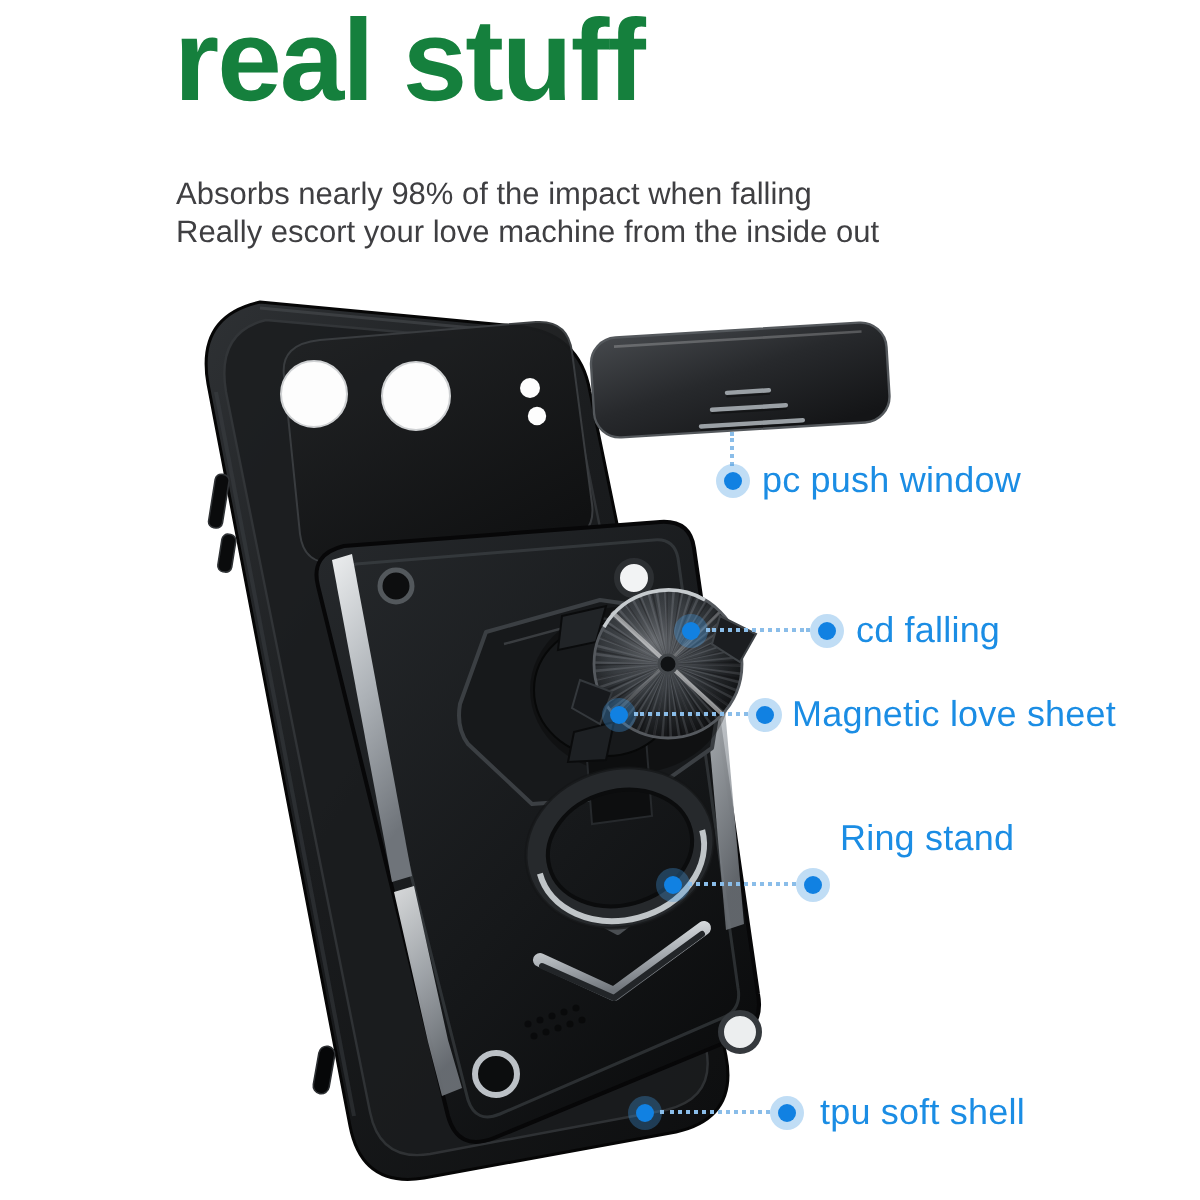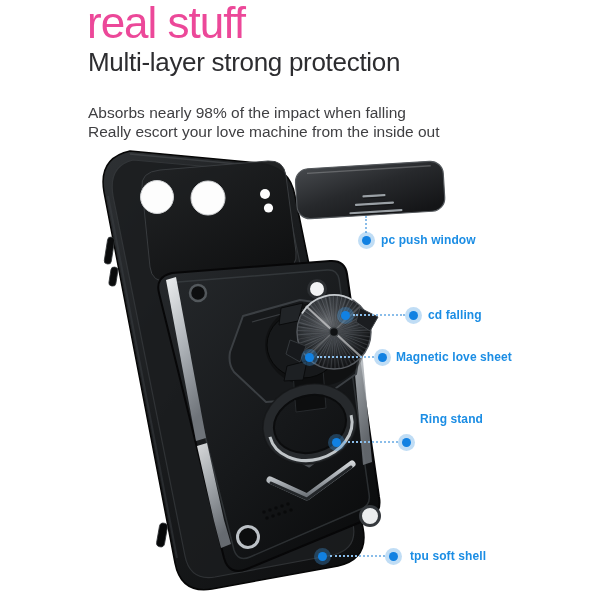--- a/index.html
+++ b/index.html
@@ -1,42 +1,41 @@
 <!DOCTYPE html>
 <html><head>
 <meta charset="utf-8">
 <style>
   html,body{margin:0;padding:0;background:#fff;}
   .stage{position:relative;width:600px;height:600px;background:#ffffff;overflow:hidden;
          font-family:"Liberation Sans", sans-serif;}
   
   .hdr{position:absolute;left:87px;top:0;width:480px;}
-  .title{margin:0;font-size:44px;font-weight:400;letter-spacing:-1px;color:#ec4899;line-height:1.06;}
+  .title{margin:0;font-size:58px;font-weight:700;letter-spacing:-1px;color:#15803d;line-height:1.06;}
   .subtitle{margin:2px 0 0 1px;font-size:26px;font-weight:400;letter-spacing:-0.3px;color:#2d2d30;line-height:1.05;}
   .desc{margin:0 0 0 1px;font-size:15.5px;color:#3f3f42;line-height:19px;}
   .desc.first{margin-top:27px;}
   
   .render{position:absolute;left:0;top:0;width:600px;height:600px;}
   
   .marker{position:absolute;width:17px;height:17px;border-radius:50%;
           background:rgba(64,152,226,.33);display:flex;align-items:center;justify-content:center;}
   .marker::after{content:"";width:9px;height:9px;border-radius:50%;background:#1181e2;}
   .lead-h{position:absolute;height:0;border-top:2px dotted #8abde9;}
   .lead-v{position:absolute;width:0;border-left:2px dotted #8abde9;}
-  .clabel{position:absolute;font-size:12px;font-weight:700;color:#1b8de4;
+  .clabel{position:absolute;font-size:18px;font-weight:400;color:#1b8de4;
           white-space:nowrap;line-height:18px;letter-spacing:.1px;}
 </style>
 </head>
 <body>
 
 <div class="stage">
 
   <header class="hdr">
     <h1 class="title">real stuff</h1>
-    <h2 class="subtitle">Multi-layer strong protection</h2>
     <p class="desc first">Absorbs nearly 98% of the impact when falling</p>
     <p class="desc">Really escort your love machine from the inside out</p>
   </header>
 
   <svg class="render" viewBox="0 0 600 600">
     <defs>
       <linearGradient id="lg-case" x1="0" y1="0" x2="0.9" y2="1">
         <stop offset="0" stop-color="#2e3134"></stop>
         <stop offset="0.45" stop-color="#1a1c1e"></stop>
         <stop offset="1" stop-color="#0e0f10"></stop>

